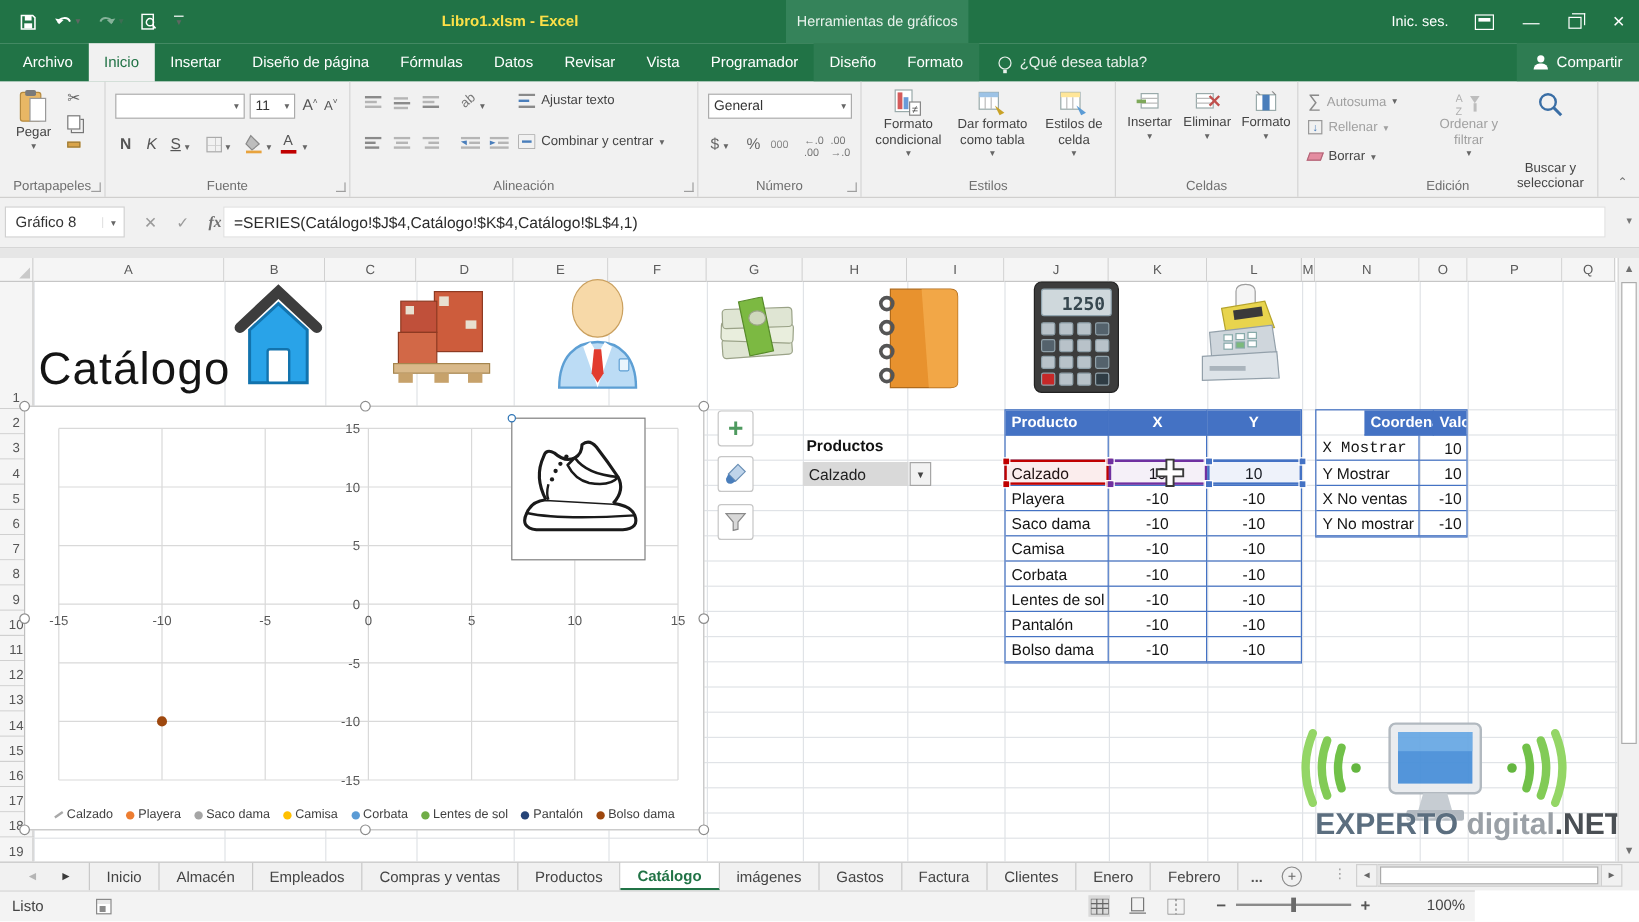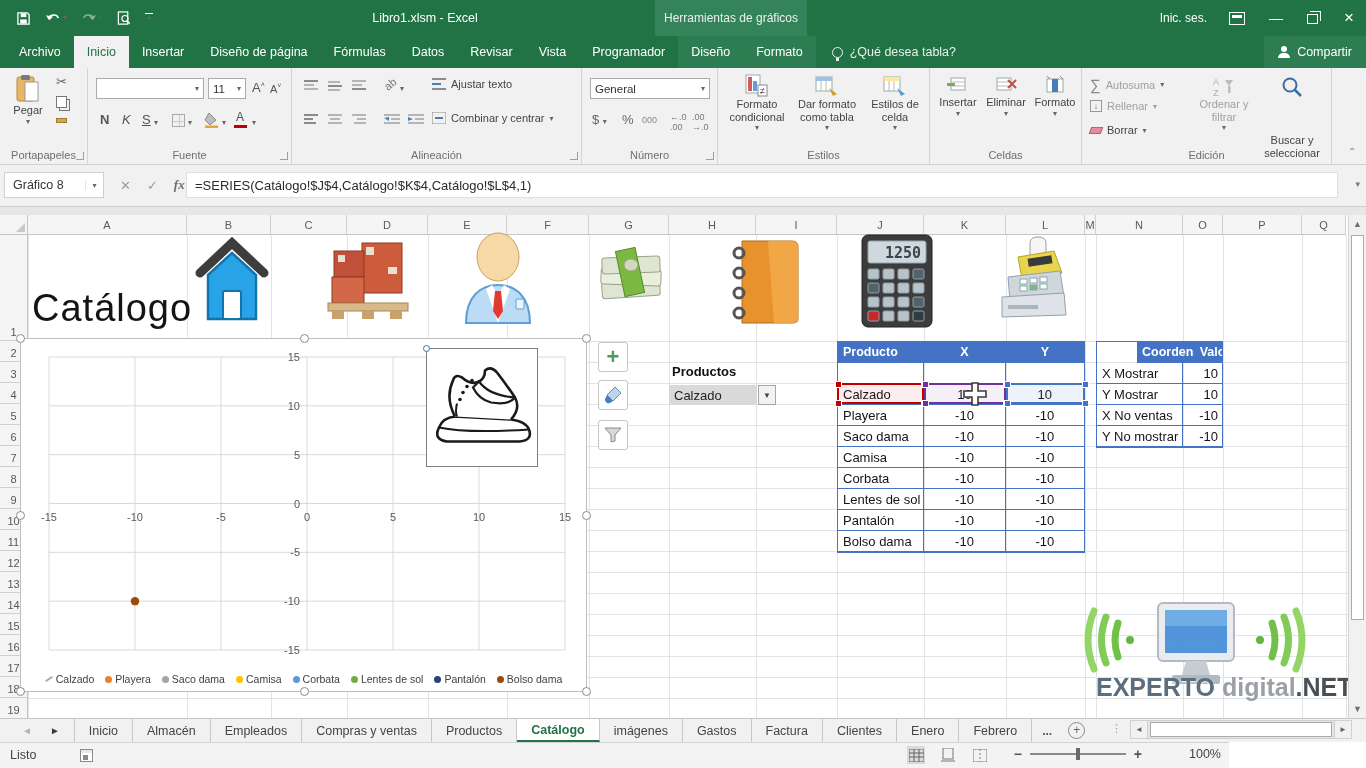--- a/index.html
+++ b/index.html
@@ -6,21 +6,21 @@
   html,body { width:1366px; height:768px; overflow:hidden; }
   body { position:relative; font-family:"Liberation Sans", sans-serif; background:#fff; font-size:12px; color:#333; }
   .abs { position:absolute; }
 
   
   #titlebar { position:absolute; left:0; top:0; width:1366px; height:36px; background:#217346; color:#fff; }
   #qat { position:absolute; left:16px; top:0; height:36px; display:flex; align-items:center; gap:14px; }
   .qat-btn { color:#fff; font-size:15px; line-height:1; display:flex; align-items:center; gap:2px; }
   .qat-btn .dd { font-size:8px; opacity:.9; }
   .dim { opacity:.45; }
-  #win-title { position:absolute; left:330px; top:0; width:190px; height:36px; display:flex; align-items:center; justify-content:center; font-size:12.5px; color:#ffffff; }
+  #win-title { position:absolute; left:330px; top:0; width:190px; height:36px; display:flex; align-items:center; justify-content:center; font-size:12.5px; color:#fde047;font-weight:bold; }
   #ctx-header { position:absolute; left:655px; top:0; width:152px; height:36px; background:#35835a; display:flex; align-items:center; justify-content:center; font-size:12px; color:#e8f2ec; }
   #titlebar-right { position:absolute; right:8px; top:0; height:36px; display:flex; align-items:center; gap:22px; }
   #sign-in { font-size:12px; }
   .winctl { font-size:14px; color:#fff; width:18px; text-align:center; }
   .ribbon-display-icon { width:16px; height:13px; border:1px solid #fff; position:relative; }
   .ribbon-display-icon:before { content:""; position:absolute; left:2px; right:2px; top:2px; height:3px; background:#fff; }
   .restore-icon { width:11px; height:10px; border:1px solid #fff; position:relative; margin-top:2px; }
   .restore-icon:before { content:""; position:absolute; left:2px; top:-4px; width:10px; height:9px; border:1px solid #fff; border-bottom:none; border-left:none; }
 
   
@@ -818,21 +818,21 @@
         <div class="xt-cell ac" style="width: 82px;">-10</div>
         <div class="xt-cell ac" style="width: 79px;">-10</div>
       </div>
     </div>
   <div id="coord-table" class="xtable" style="left:1096px;top:126px;width:127px;">
       <div class="xt-row">
         <div class="xt-cell xt-head al" style="width: 87px; margin-left: 40px;">Coordenadas</div>
         <div class="xt-cell xt-head al" style="width: 40px;">Valor</div>
       </div>
       <div class="xt-row">
-        <div class="xt-cell al" style="width: 87px;">X Mostrar</div>
+        <div class="xt-cell al" style="width: 87px; font-family: Liberation Mono, monospace;">X Mostrar</div>
         <div class="xt-cell ar" style="width: 40px;">10</div>
       </div>
       <div class="xt-row">
         <div class="xt-cell al" style="width: 87px;">Y Mostrar</div>
         <div class="xt-cell ar" style="width: 40px;">10</div>
       </div>
       <div class="xt-row">
         <div class="xt-cell al" style="width: 87px;">X No ventas</div>
         <div class="xt-cell ar" style="width: 40px;">-10</div>
       </div>

